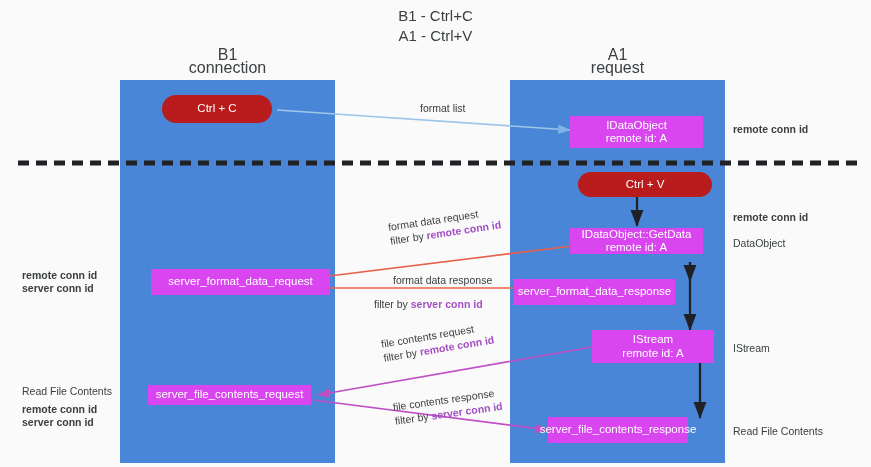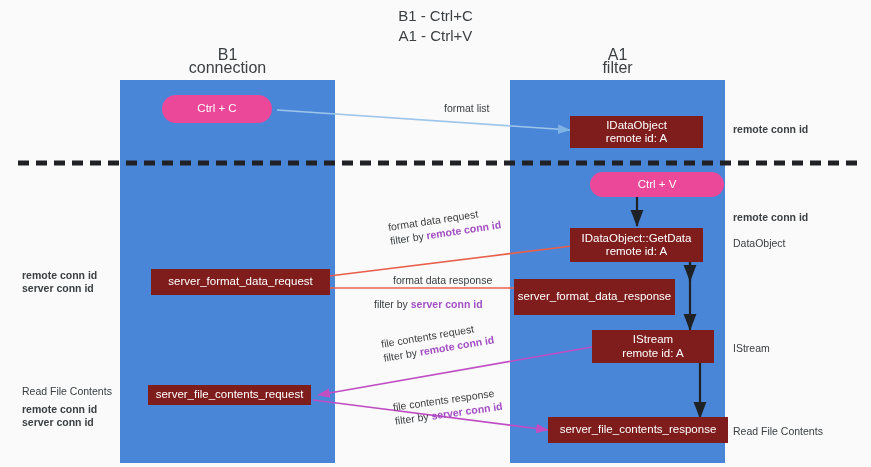--- a/index.html
+++ b/index.html
@@ -68,22 +68,22 @@
     display: flex;
     flex-direction: column;
     align-items: center;
     justify-content: center;
     color: #ffffff;
     font-size: 11.5px;
     line-height: 13.5px;
     text-align: center;
     padding: 2px 4px;
   }
-  .node.orange { background: #7f1d1d; }
-  .node.green  { background: #ec4899; border-radius: 14px; }
+  .node.orange { background: #d946ef; }
+  .node.green  { background: #b91c1c; border-radius: 14px; }
   .node .sub { display: block; text-align: right; }
 
   
   .lbl {
     position: absolute;
     font-size: 10.5px;
     line-height: 13px;
     white-space: nowrap;
     color: #3c4043;
   }
@@ -115,21 +115,21 @@
     <div>A1 - Ctrl+V</div>
   </div>
 
   <div class="lane-header" style="left:120px; top:48px; width:215px;">
     <span class="l1">B1</span>
     <span class="l2">connection</span>
   </div>
 
   <div class="lane-header" style="left:510px; top:48px; width:215px;">
     <span class="l1">A1</span>
-    <span class="l2">filter</span>
+    <span class="l2">request</span>
   </div>
 
   <div class="lane" style="left:120px; top:80px; width:215px; height:383px;"></div>
   <div class="lane" style="left:510px; top:80px; width:215px; height:383px;"></div>
 
   <svg id="svg-layer" viewBox="0 0 871 467">
     <defs>
       <marker id="ah-blue" markerWidth="9" markerHeight="9" refX="7.5" refY="3" orient="auto">
         <path d="M0,0 L8,3 L0,6 z" fill="#7fb3e3"></path>
       </marker>
@@ -167,51 +167,51 @@
 
   <div class="node green" style="left:162px; top:95px; width:110px; height:28px;">
     <span>Ctrl + C</span>
   </div>
 
   <div class="node orange" style="left:570px; top:116px; width:133px; height:32px;">
     <span>IDataObject</span>
     <span class="sub">remote id: A</span>
   </div>
 
-  <div class="node green" style="left:578px; top:172px; width:134px; height:25px;margin-left:12px;">
+  <div class="node green" style="left:578px; top:172px; width:134px; height:25px;">
     <span>Ctrl + V</span>
   </div>
 
-  <div class="node orange" style="left:570px; top:228px; width:133px; height:34px;">
+  <div class="node orange" style="left:570px; top:228px; width:133px; height:26px;">
     <span>IDataObject::GetData</span>
     <span class="sub">remote id: A</span>
   </div>
 
   <div class="node orange" style="left:151px; top:269px; width:179px; height:26px;">
     <span>server_format_data_request</span>
   </div>
 
-  <div class="node orange" style="left:514px; top:279px; width:161px; height:36px;">
+  <div class="node orange" style="left:514px; top:279px; width:161px; height:26px;">
     <span>server_format_data_response</span>
   </div>
 
   <div class="node orange" style="left:592px; top:330px; width:122px; height:33px;">
     <span>IStream</span>
     <span class="sub">remote id: A</span>
   </div>
 
   <div class="node orange" style="left:148px; top:385px; width:163px; height:20px;">
     <span>server_file_contents_request</span>
   </div>
 
-  <div class="node orange" style="left:548px; top:417px; width:180px; height:26px;">
+  <div class="node orange" style="left:548px; top:417px; width:140px; height:26px;">
     <span>server_file_contents_response</span>
   </div>
 
-  <div class="lbl" style="left:412px; top:102px;padding-left:32px;">format list</div>
+  <div class="lbl" style="left:388px; top:102px;padding-left:32px;">format list</div>
 
   <div class="stack rot-a" style="left:387px; top:220px;">
     <div>format data request</div>
     <div><span class="plain">filter by </span><span class="purple">remote conn id</span></div>
   </div>
 
   <div class="lbl" style="left:393px; top:274px;">format data response</div>
   <div class="lbl" style="left:374px; top:298px;"><span class="plain">filter by </span><span class="purple">server conn id</span></div>
 
   <div class="stack rot-b" style="left:380px; top:337px;">

